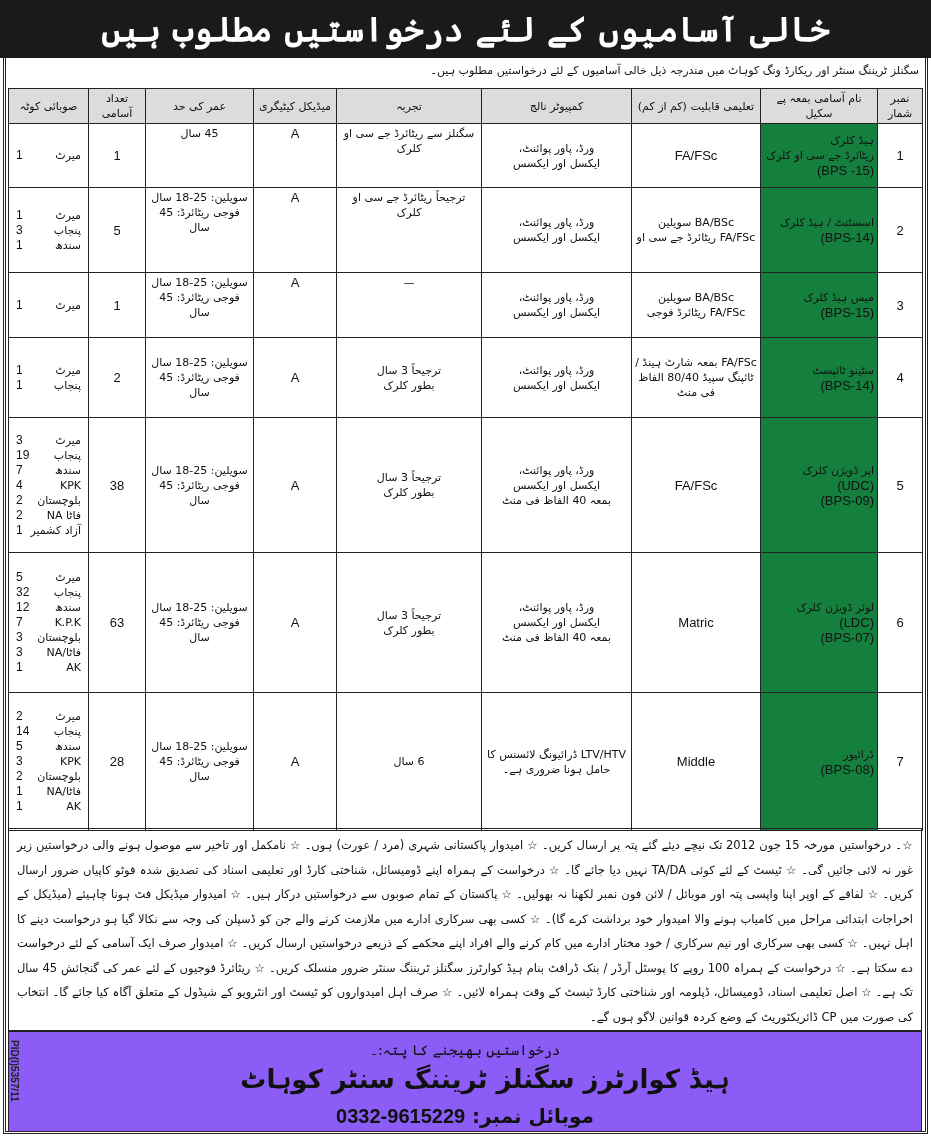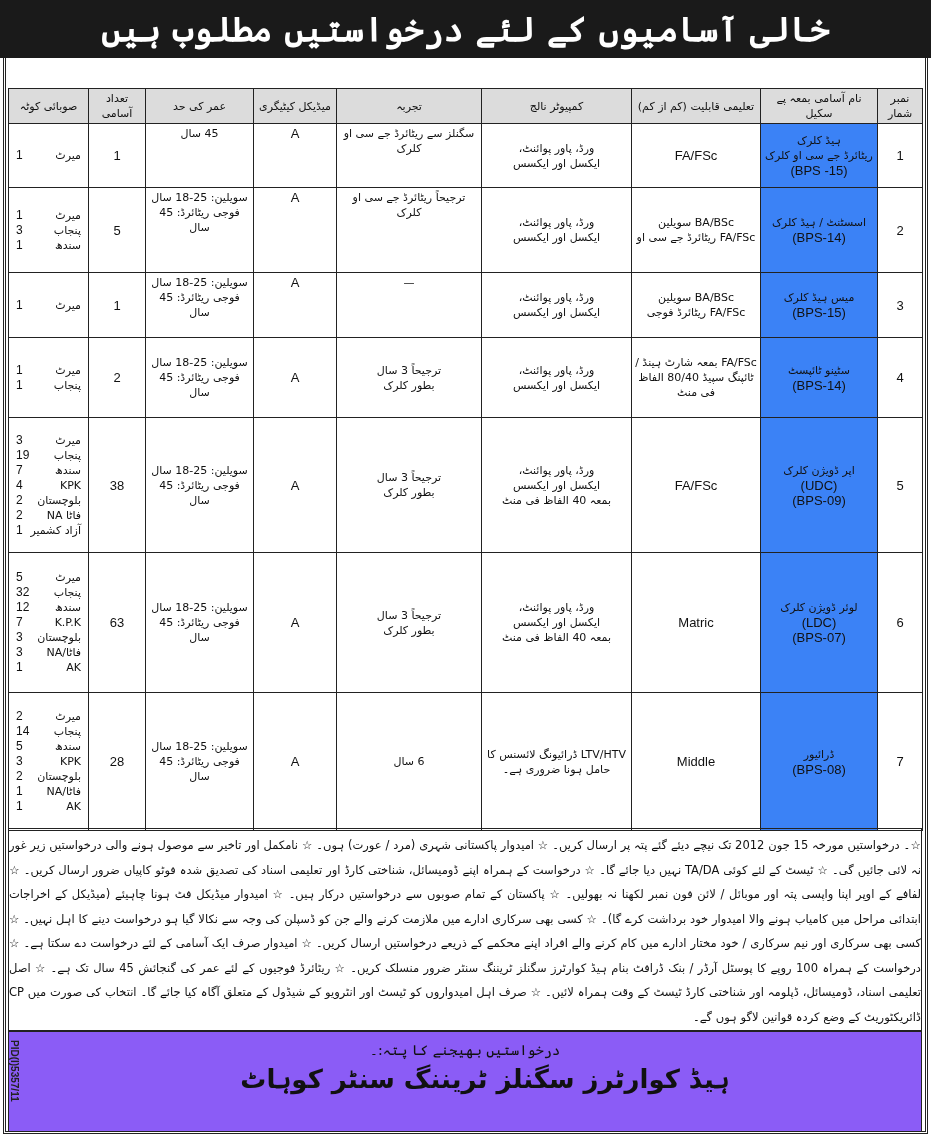--- a/index.html
+++ b/index.html
@@ -31,31 +31,31 @@
     border-collapse: collapse; table-layout: fixed; direction: rtl;
     font-size: 11px;
   }
   table.jobs th, table.jobs td {
     border: 1.5px solid #222; text-align: center; vertical-align: middle;
     padding: 2px 3px; line-height: 15px;
   }
   table.jobs th {
     background: #dcdcdc; font-weight: normal; height: 28px; font-size: 11px;
   }
-  table.jobs td.post { background: #3b82f6; }
+  table.jobs td.post { background: #15803d; text-align: right; }
   table.jobs td.top { vertical-align: top; }
   .latin { font-family: "Liberation Sans", sans-serif; font-size: 13px; }
   .bps { font-family: "Liberation Sans", sans-serif; font-size: 13px; display: block; }
   .line { display: block; }
   .quota-line { display: flex; justify-content: space-between; direction: rtl; padding: 0 4px; font-size: 11px; line-height: 15px; }
   .quota-line .qn { font-family: "Liberation Sans", sans-serif; font-size: 12px; direction: ltr; }
 
   .notes {
     position: absolute; left: 8px; top: 828px; width: 914px; height: 203px;
-    border: 1.5px solid #222; padding: 4px 0;
+    border: 1.5px solid #222; padding: 4px 8px;
     direction: rtl; text-align: justify; font-size: 11.5px; line-height: 24.5px;
   }
 
   .address {
     position: absolute; left: 8px; top: 1031px; width: 914px; height: 101px;
     border: 1.5px solid #222; background: #8b5cf6;
     text-align: center; direction: rtl;
   }
   .address .lbl { position: absolute; left: 0; right: 0; top: 10px; font-size: 14px; font-family: "DejaVu Serif", serif; }
   .address .hq { position: absolute; left: 0; right: 0; top: 32px; font-size: 26px; font-weight: bold; font-family: "DejaVu Sans", sans-serif; letter-spacing: 1px; padding-left: 40px; }
@@ -70,20 +70,21 @@
 </style>
 </head>
 <body>
 
 <div class="page">
   <div class="banner">
     <span>خالی آسامیوں کے لئے درخواستیں مطلوب ہیں</span>
   </div>
   <div class="outer"></div>
 
+  <div class="intro">سگنلز ٹریننگ سنٹر اور ریکارڈ ونگ کوہاٹ میں مندرجہ ذیل خالی آسامیوں کے لئے درخواستیں مطلوب ہیں۔</div>
 
   <table class="jobs">
     <colgroup>
       <col style="width:45px">
         <col style="width:117px">
         <col style="width:129px">
         <col style="width:150px">
         <col style="width:145px">
         <col style="width:83px">
         <col style="width:108px">
@@ -391,16 +392,20 @@
         </td>
       </tr>
     </tbody>
   </table>
 
   <div class="notes">☆۔ درخواستیں مورخہ 15 جون 2012 تک نیچے دیئے گئے پتہ پر ارسال کریں۔ ☆ امیدوار پاکستانی شہری (مرد / عورت) ہوں۔ ☆ نامکمل اور تاخیر سے موصول ہونے والی درخواستیں زیر غور نہ لائی جائیں گی۔ ☆ ٹیسٹ کے لئے کوئی TA/DA نہیں دیا جائے گا۔ ☆ درخواست کے ہمراہ اپنے ڈومیسائل، شناختی کارڈ اور تعلیمی اسناد کی تصدیق شدہ فوٹو کاپیاں ضرور ارسال کریں۔ ☆ لفافے کے اوپر اپنا واپسی پتہ اور موبائل / لائن فون نمبر لکھنا نہ بھولیں۔ ☆ پاکستان کے تمام صوبوں سے درخواستیں درکار ہیں۔ ☆ امیدوار میڈیکل فٹ ہونا چاہیئے (میڈیکل کے اخراجات ابتدائی مراحل میں کامیاب ہونے والا امیدوار خود برداشت کرے گا)۔ ☆ کسی بھی سرکاری ادارے میں ملازمت کرنے والے جن کو ڈسپلن کی وجہ سے نکالا گیا ہو درخواست دینے کا اہل نہیں۔ ☆ کسی بھی سرکاری اور نیم سرکاری / خود مختار ادارے میں کام کرنے والے افراد اپنے محکمے کے ذریعے درخواستیں ارسال کریں۔ ☆ امیدوار صرف ایک آسامی کے لئے درخواست دے سکتا ہے۔ ☆ درخواست کے ہمراہ 100 روپے کا پوسٹل آرڈر / بنک ڈرافٹ بنام ہیڈ کوارٹرز سگنلز ٹریننگ سنٹر ضرور منسلک کریں۔ ☆ ریٹائرڈ فوجیوں کے لئے عمر کی گنجائش 45 سال تک ہے۔ ☆ اصل تعلیمی اسناد، ڈومیسائل، ڈپلومہ اور شناختی کارڈ ٹیسٹ کے وقت ہمراہ لائیں۔ ☆ صرف اہل امیدواروں کو ٹیسٹ اور انٹرویو کے شیڈول کے متعلق آگاہ کیا جائے گا۔ انتخاب کی صورت میں CP ڈائریکٹوریٹ کے وضع کردہ قوانین لاگو ہوں گے۔</div>
 
   <div class="address">
     <div class="lbl">درخواستیں بھیجنے کا پتہ:۔</div>
     <div class="hq">ہیڈ کوارٹرز سگنلز ٹریننگ سنٹر کوہاٹ</div>
+    <div class="mob">
+      <span>موبائل نمبر:</span>
+      <span class="num">0332-9615229</span>
+    </div>
   </div>
 
   <div class="pid">PID(I)5357/11</div>
 </div>
 
 </body></html>

